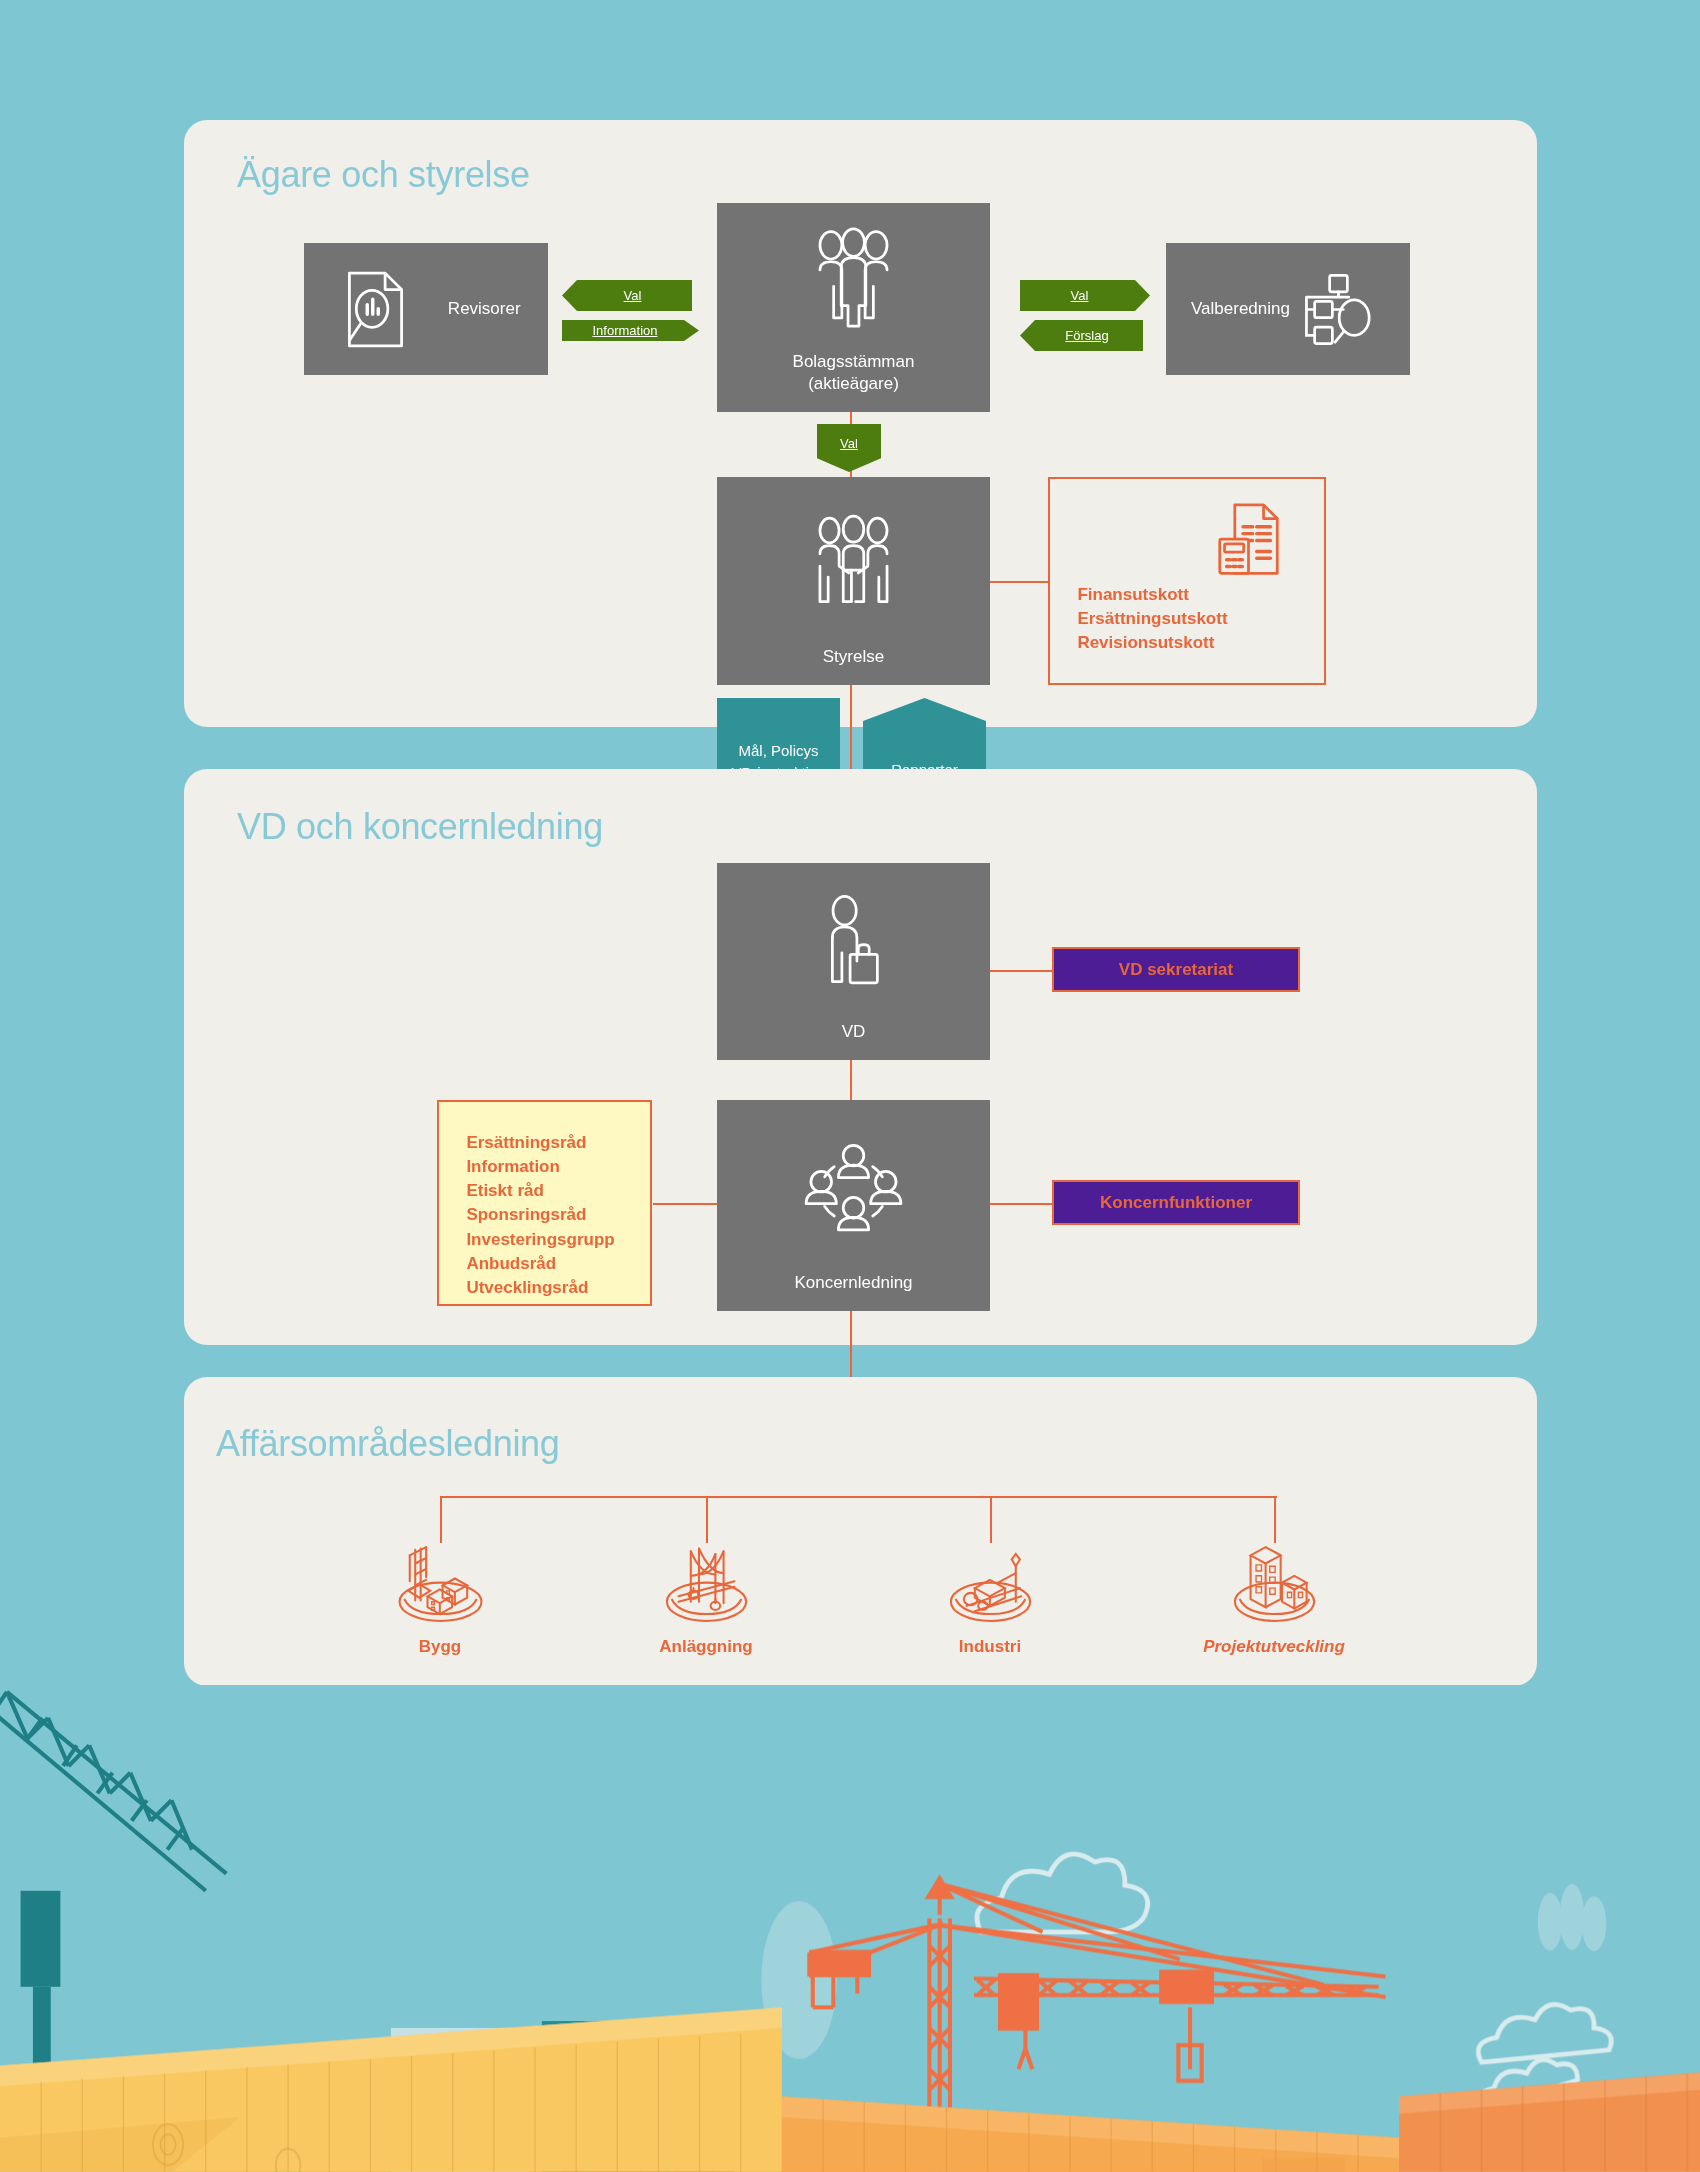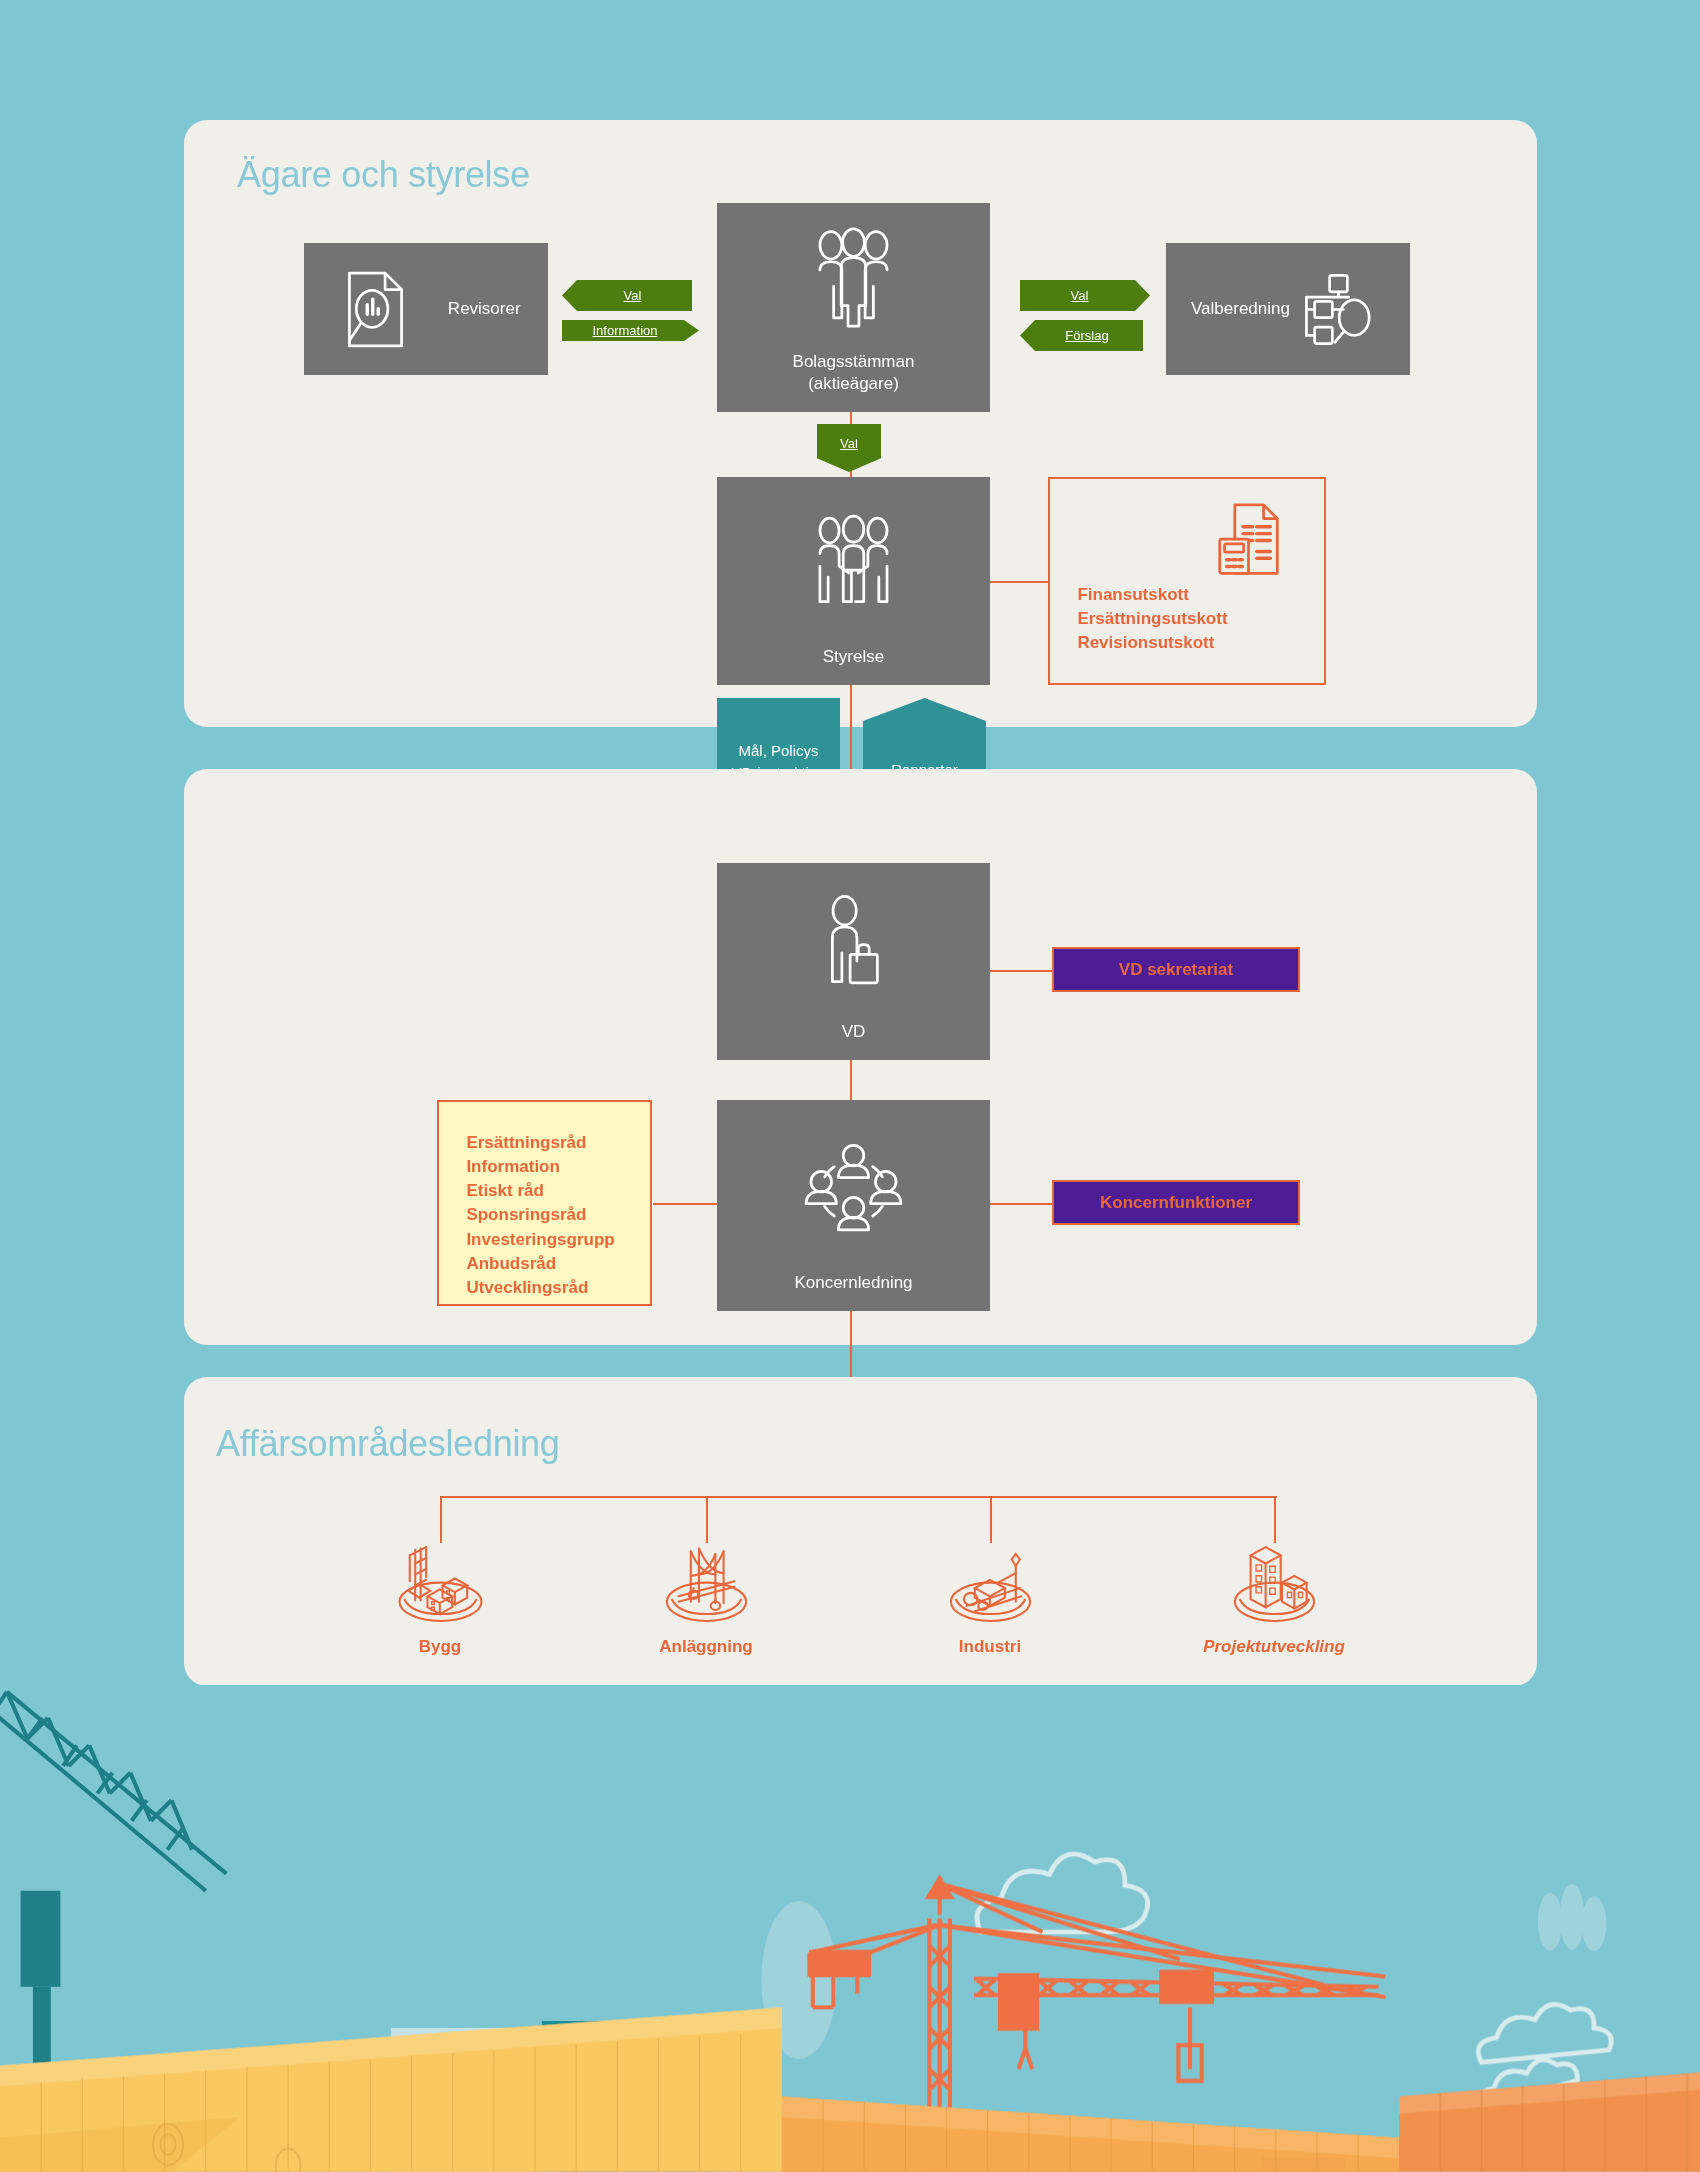--- a/index.html
+++ b/index.html
@@ -233,20 +233,21 @@
   </div>
 
   <div class="line vline" style="left:850px; top:685px; height:187px;"></div>
 
   <div class="banner banner-down" style="left:717px; top:698px; width:123px; height:147px;">Mål, Policys
 VD-instruktion</div>
   <div class="banner banner-up" style="left:863px; top:698px; width:123px; height:147px;">Rapporter
 Intern kontroll</div>
 
   <div class="panel" id="panel-ceo"></div>
+  <div class="section-title" id="title-ceo">VD och koncernledning</div>
 
   <div class="line hline" style="left:990px; top:970px; width:62px;"></div>
 
   <div class="line vline" style="left:850px; top:1060px; height:40px;"></div>
 
   <div class="line hline" style="left:653px; top:1203px; width:64px;"></div>
 
   <div class="line hline" style="left:990px; top:1203px; width:62px;"></div>
 
   <div class="line vline" style="left:850px; top:1310px; height:185px;"></div>

